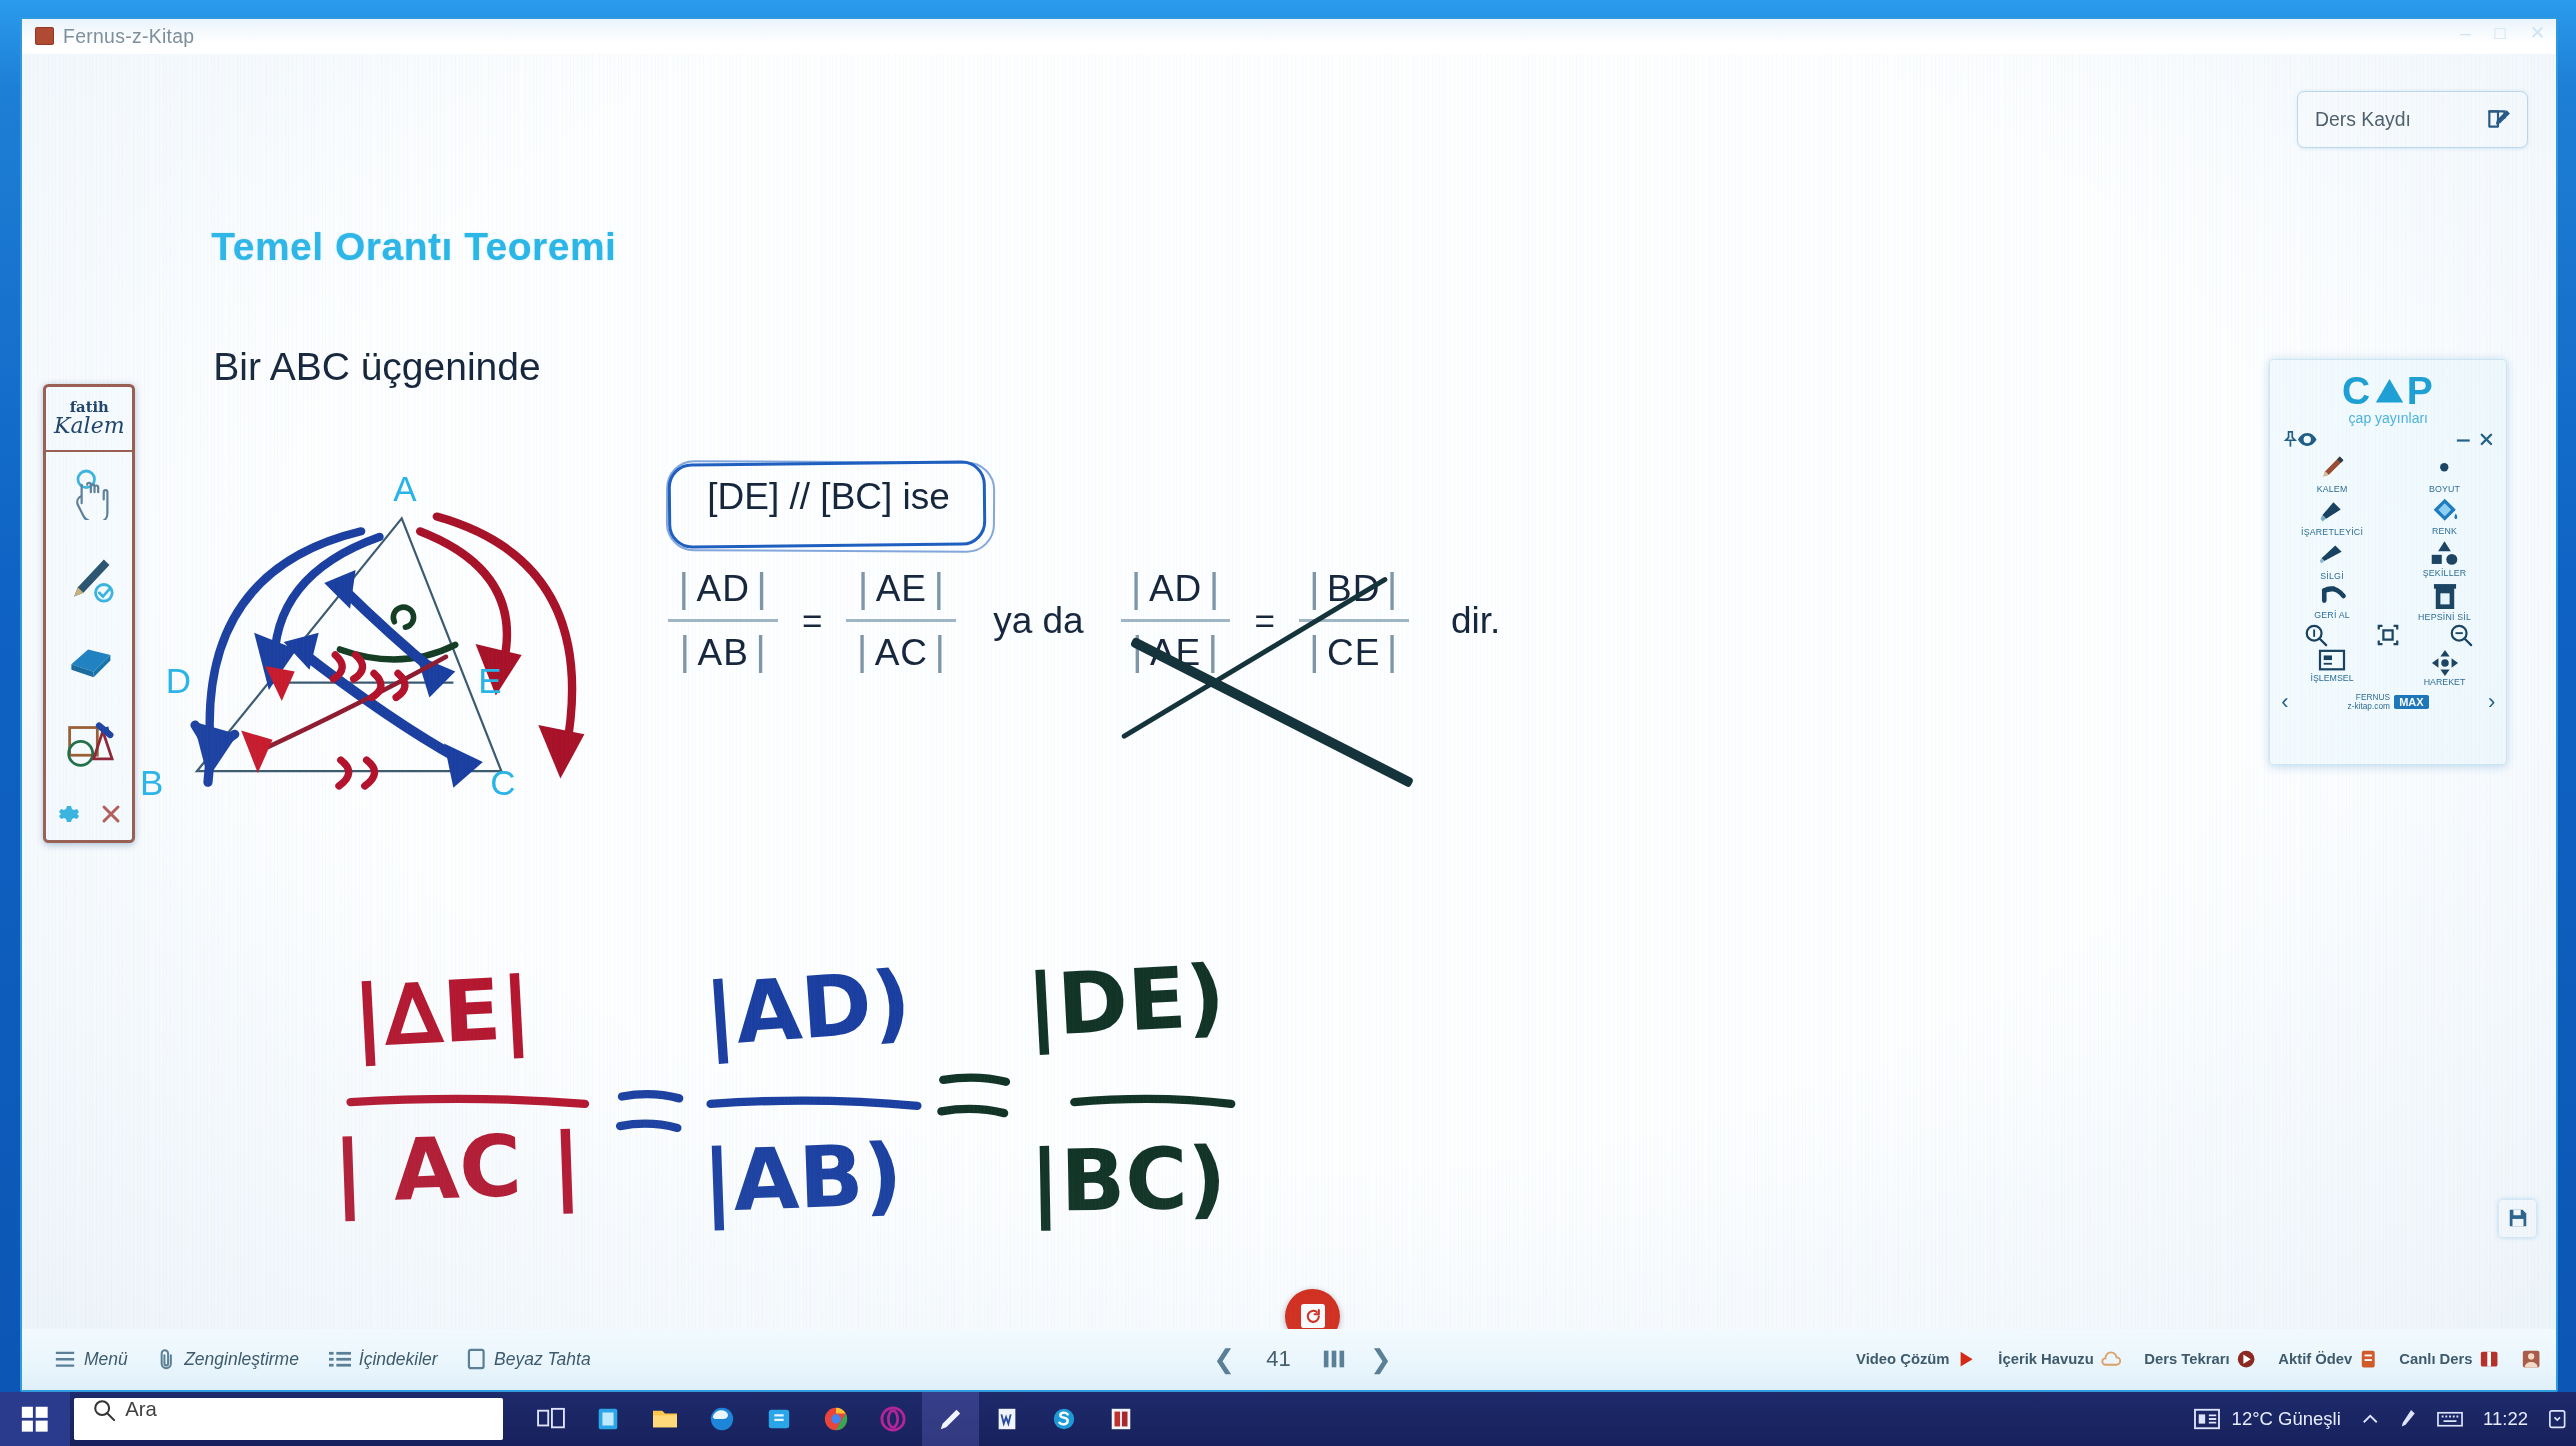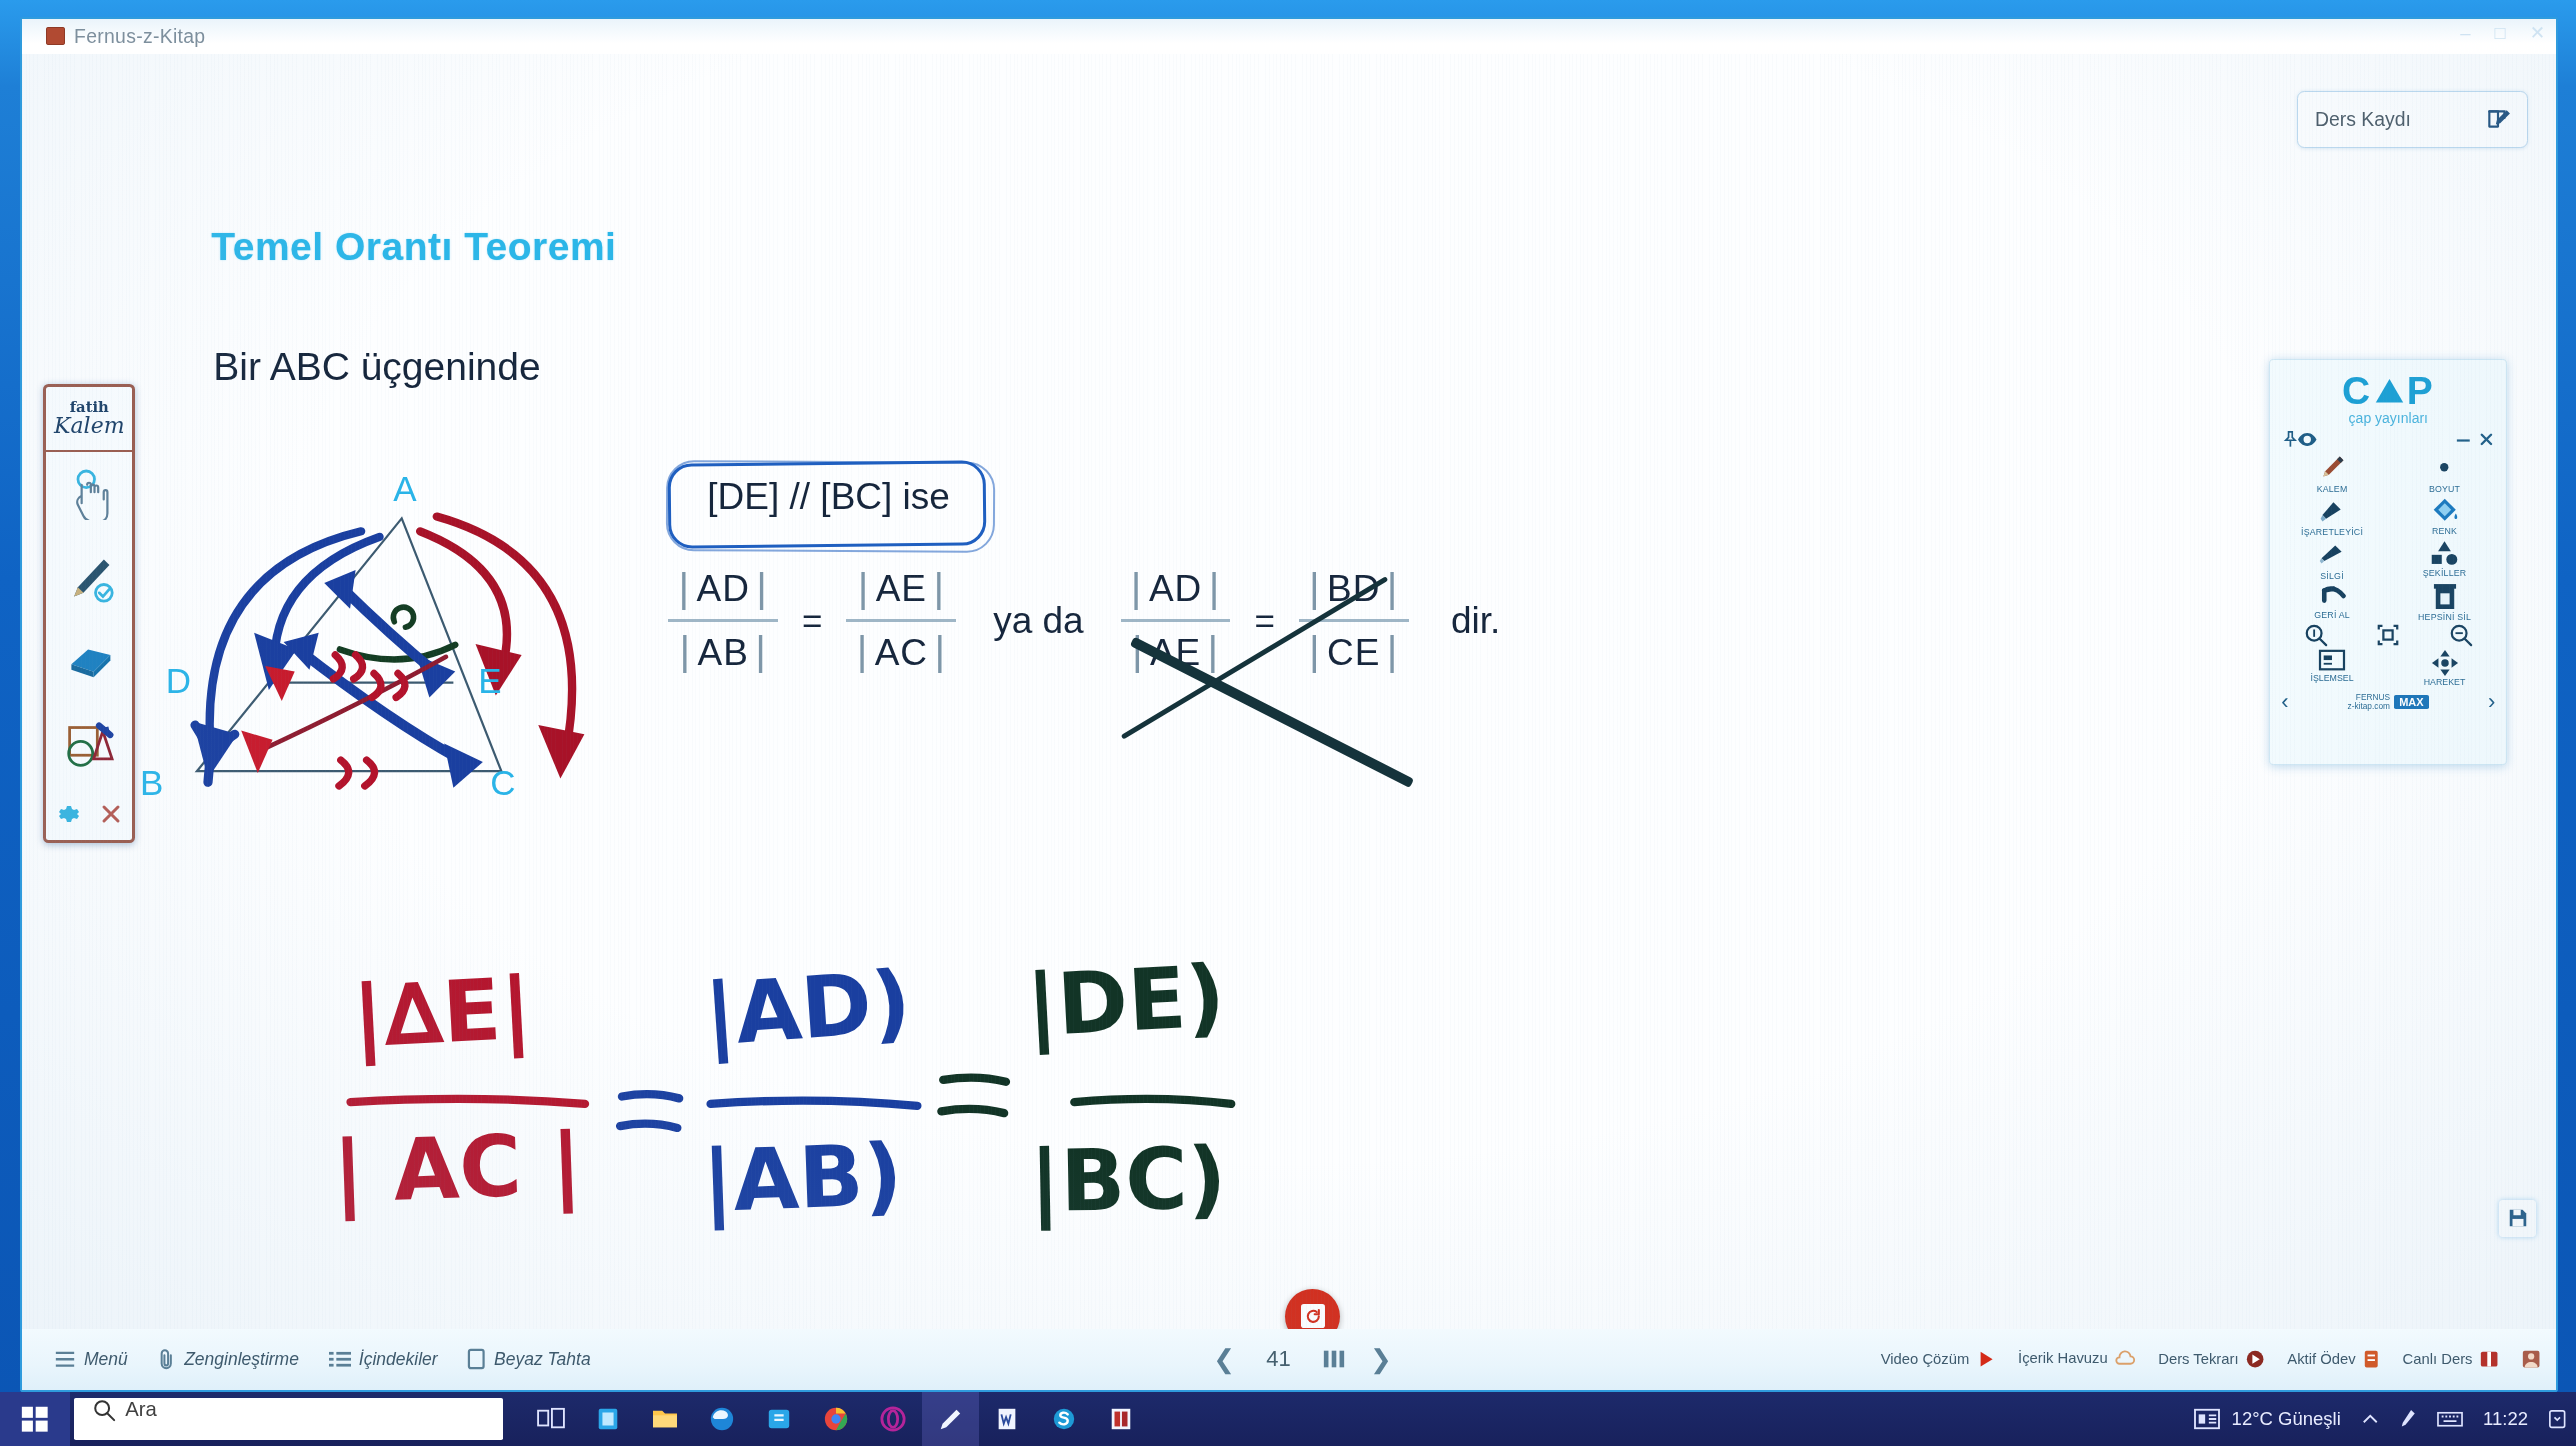--- a/index.html
+++ b/index.html
@@ -23,21 +23,21 @@
     background: #ffffff;
     border: 2.8px solid #2f9bdd;
     border-radius: 2.8px;
     overflow: hidden;
   }
 
   
   #titlebar {
     position: absolute; left: 0; top: 0; width: 100%; height: 35px;
     background: linear-gradient(180deg,#eaf4fb 0%, #ffffff 70%);
-    display: flex; align-items: center; gap: 9.2px; padding-left: 24px;
+    display: flex; align-items: center; gap: 9.2px; padding-left: 13px;
   }
   #titlebar .tb-icon {
     width: 18.5px; height: 18.5px; background: #b14a32;
     border: 1.8px solid #8e3a26; border-radius: 1.8px;
   }
   #titlebar .tb-title {
     font-size: 19.4px; color: #7d8f9d; letter-spacing: 0.3px;
   }
   #win-controls {
     position: absolute; right: 11px; top: 3.7px;
@@ -230,21 +230,21 @@
     display: flex; align-items: center;
   }
   #appbar .item {
     display: flex; align-items: center; gap: 8.3px;
     padding: 0 14.8px; font-size: 17.5px; color: #3e5a6d; white-space: nowrap;
   }
   #appbar-left { position:absolute; left: 16.6px; display:flex; align-items:center;font-style:italic;}
   #appbar-center { position:absolute; left: 1191px; display:flex; align-items:center; gap: 24px;}
   #appbar-center .pg-arrow { font-size: 26px; color: #5a7f96; }
   #appbar-center .pg-num { font-size: 22px; color: #45606f; min-width: 39px; text-align:center;}
-  #appbar-right { position:absolute; right: 9.2px; display:flex; align-items:flex-start;}
+  #appbar-right { position:absolute; right: 9.2px; display:flex; align-items:center;font-weight:bold;}
   #appbar-right .item { padding: 0 11px; font-size: 14.8px; gap: 6.5px;}
   .cicon { display:flex; align-items:center; justify-content:center; }
 
   
   #taskbar {
     position: absolute; left: 0; bottom: 0; width: 100%; height: 54px;
     background: linear-gradient(180deg,#1d2a6b 0%, #18215c 100%);
     display: flex; align-items: center;
   }
   #start-btn { width: 70px; height: 54px; display:flex; align-items:center; justify-content:center;

